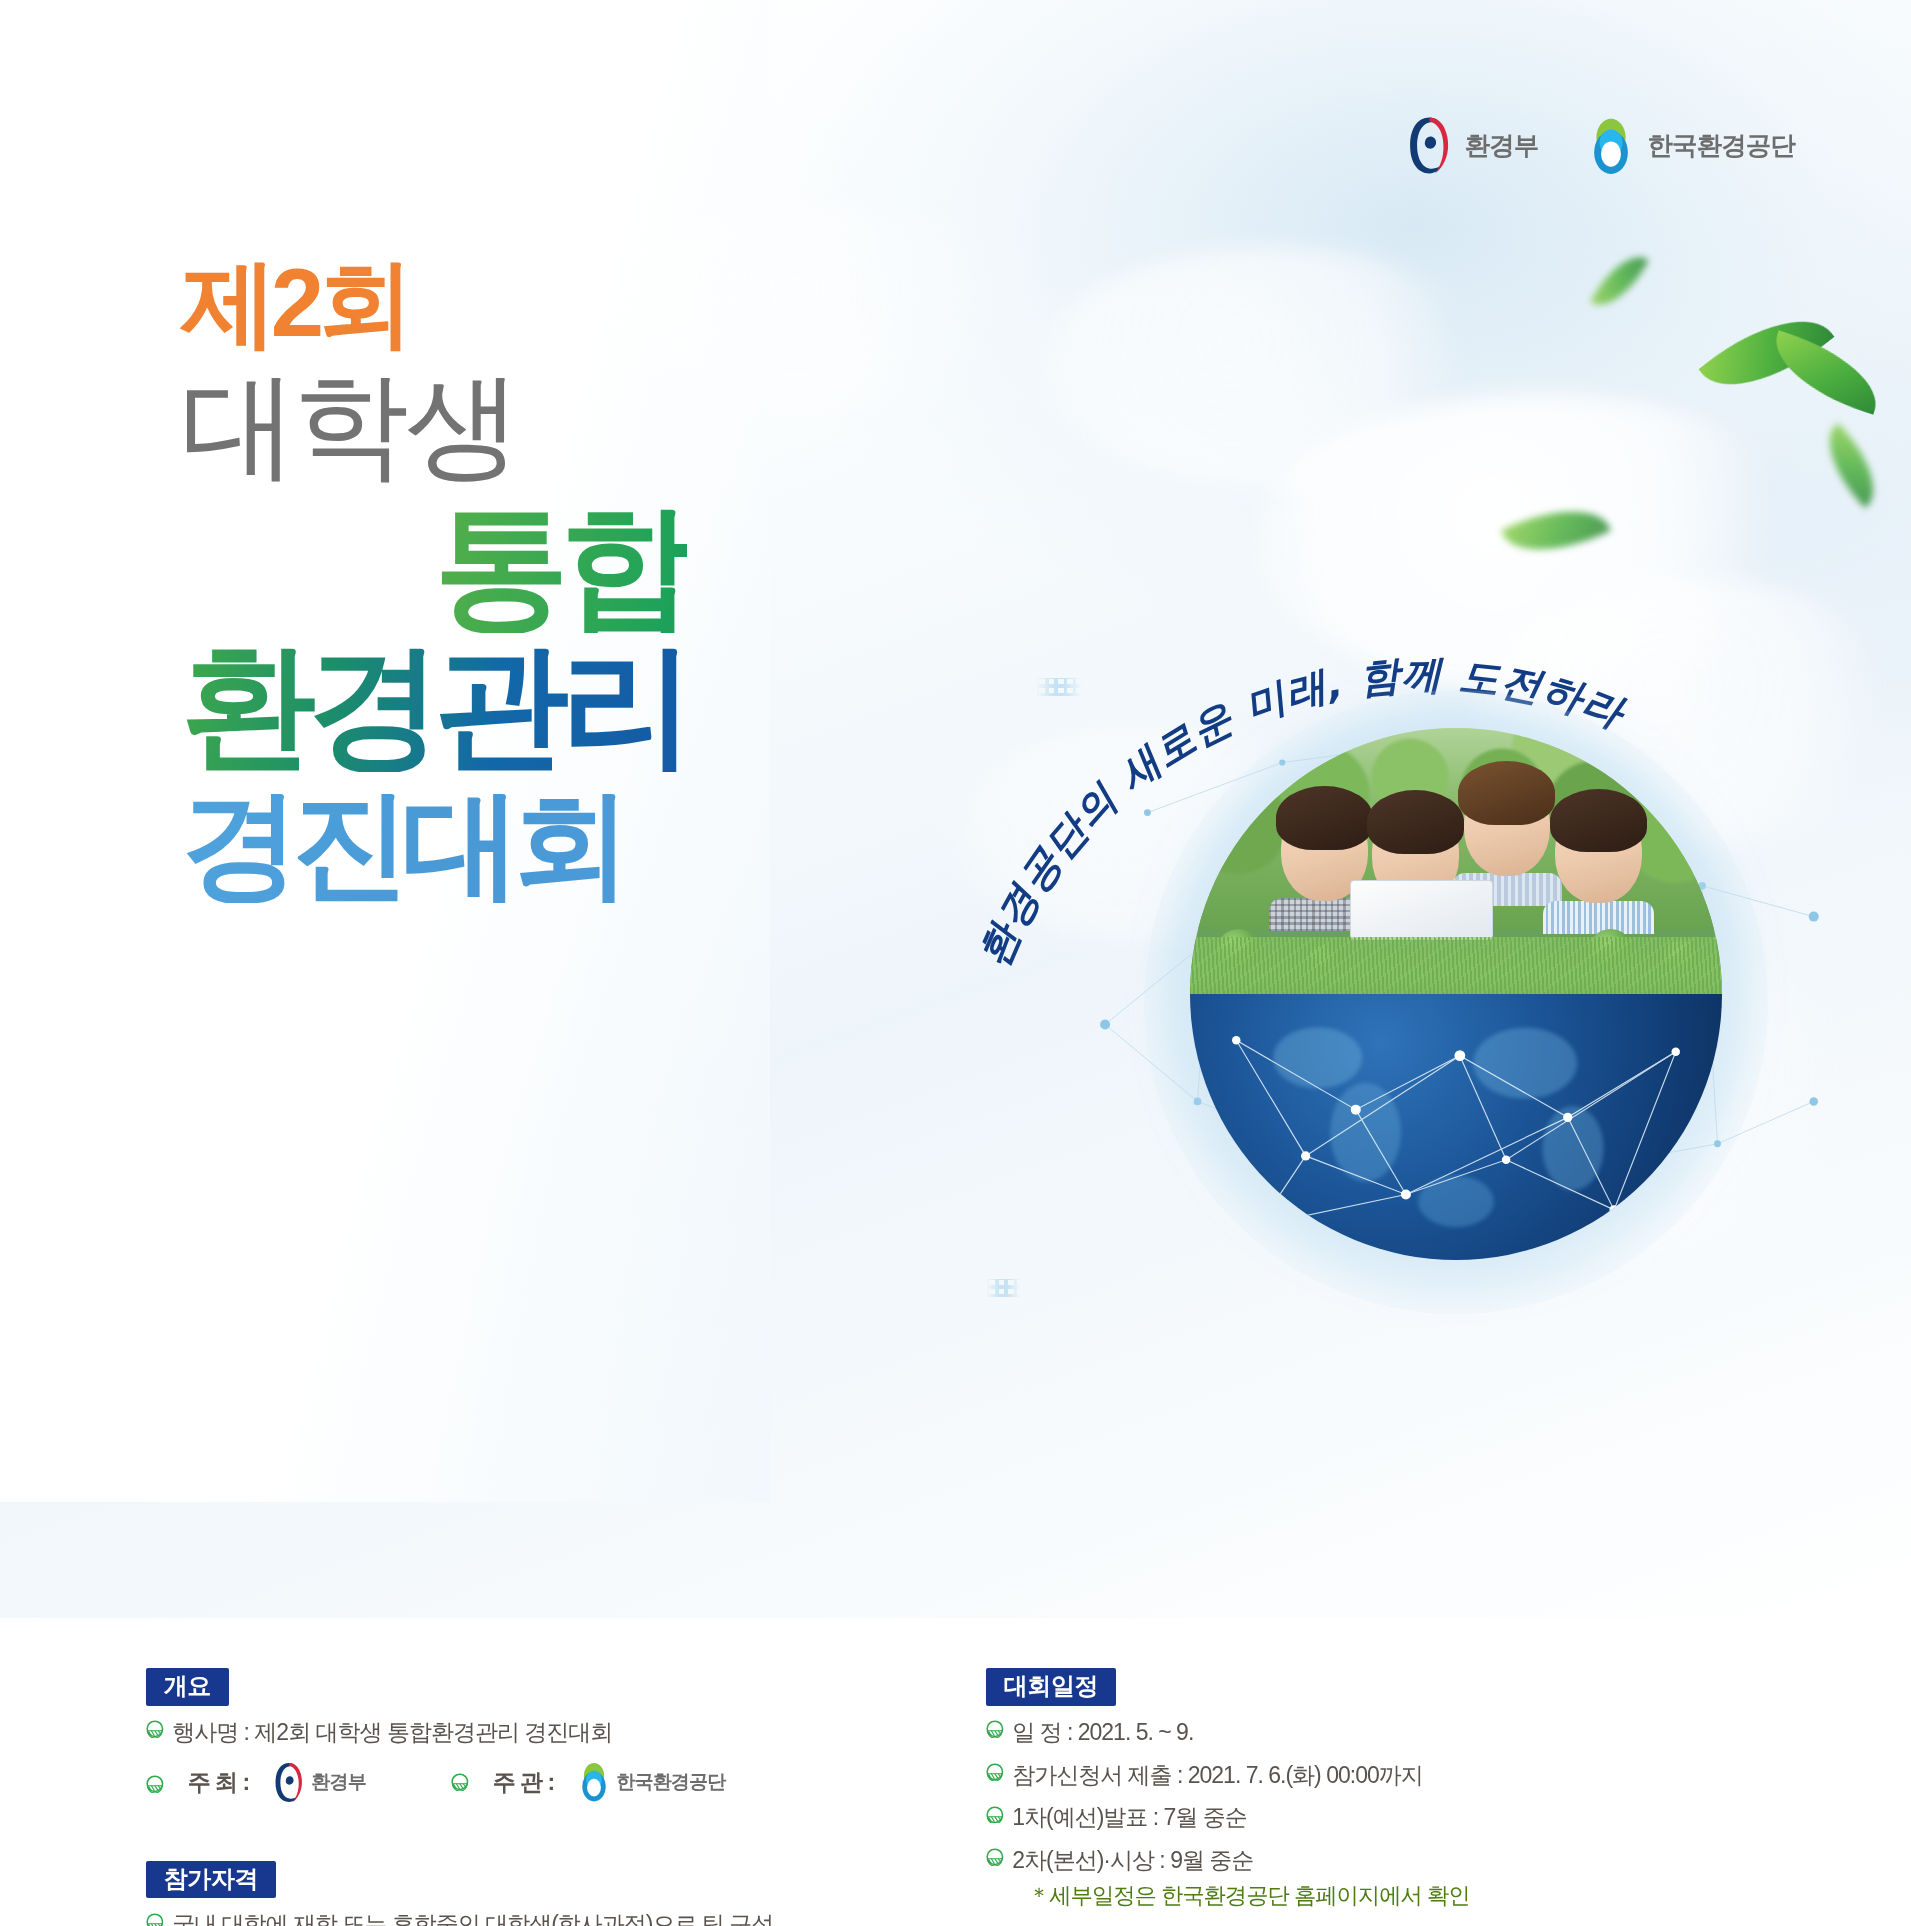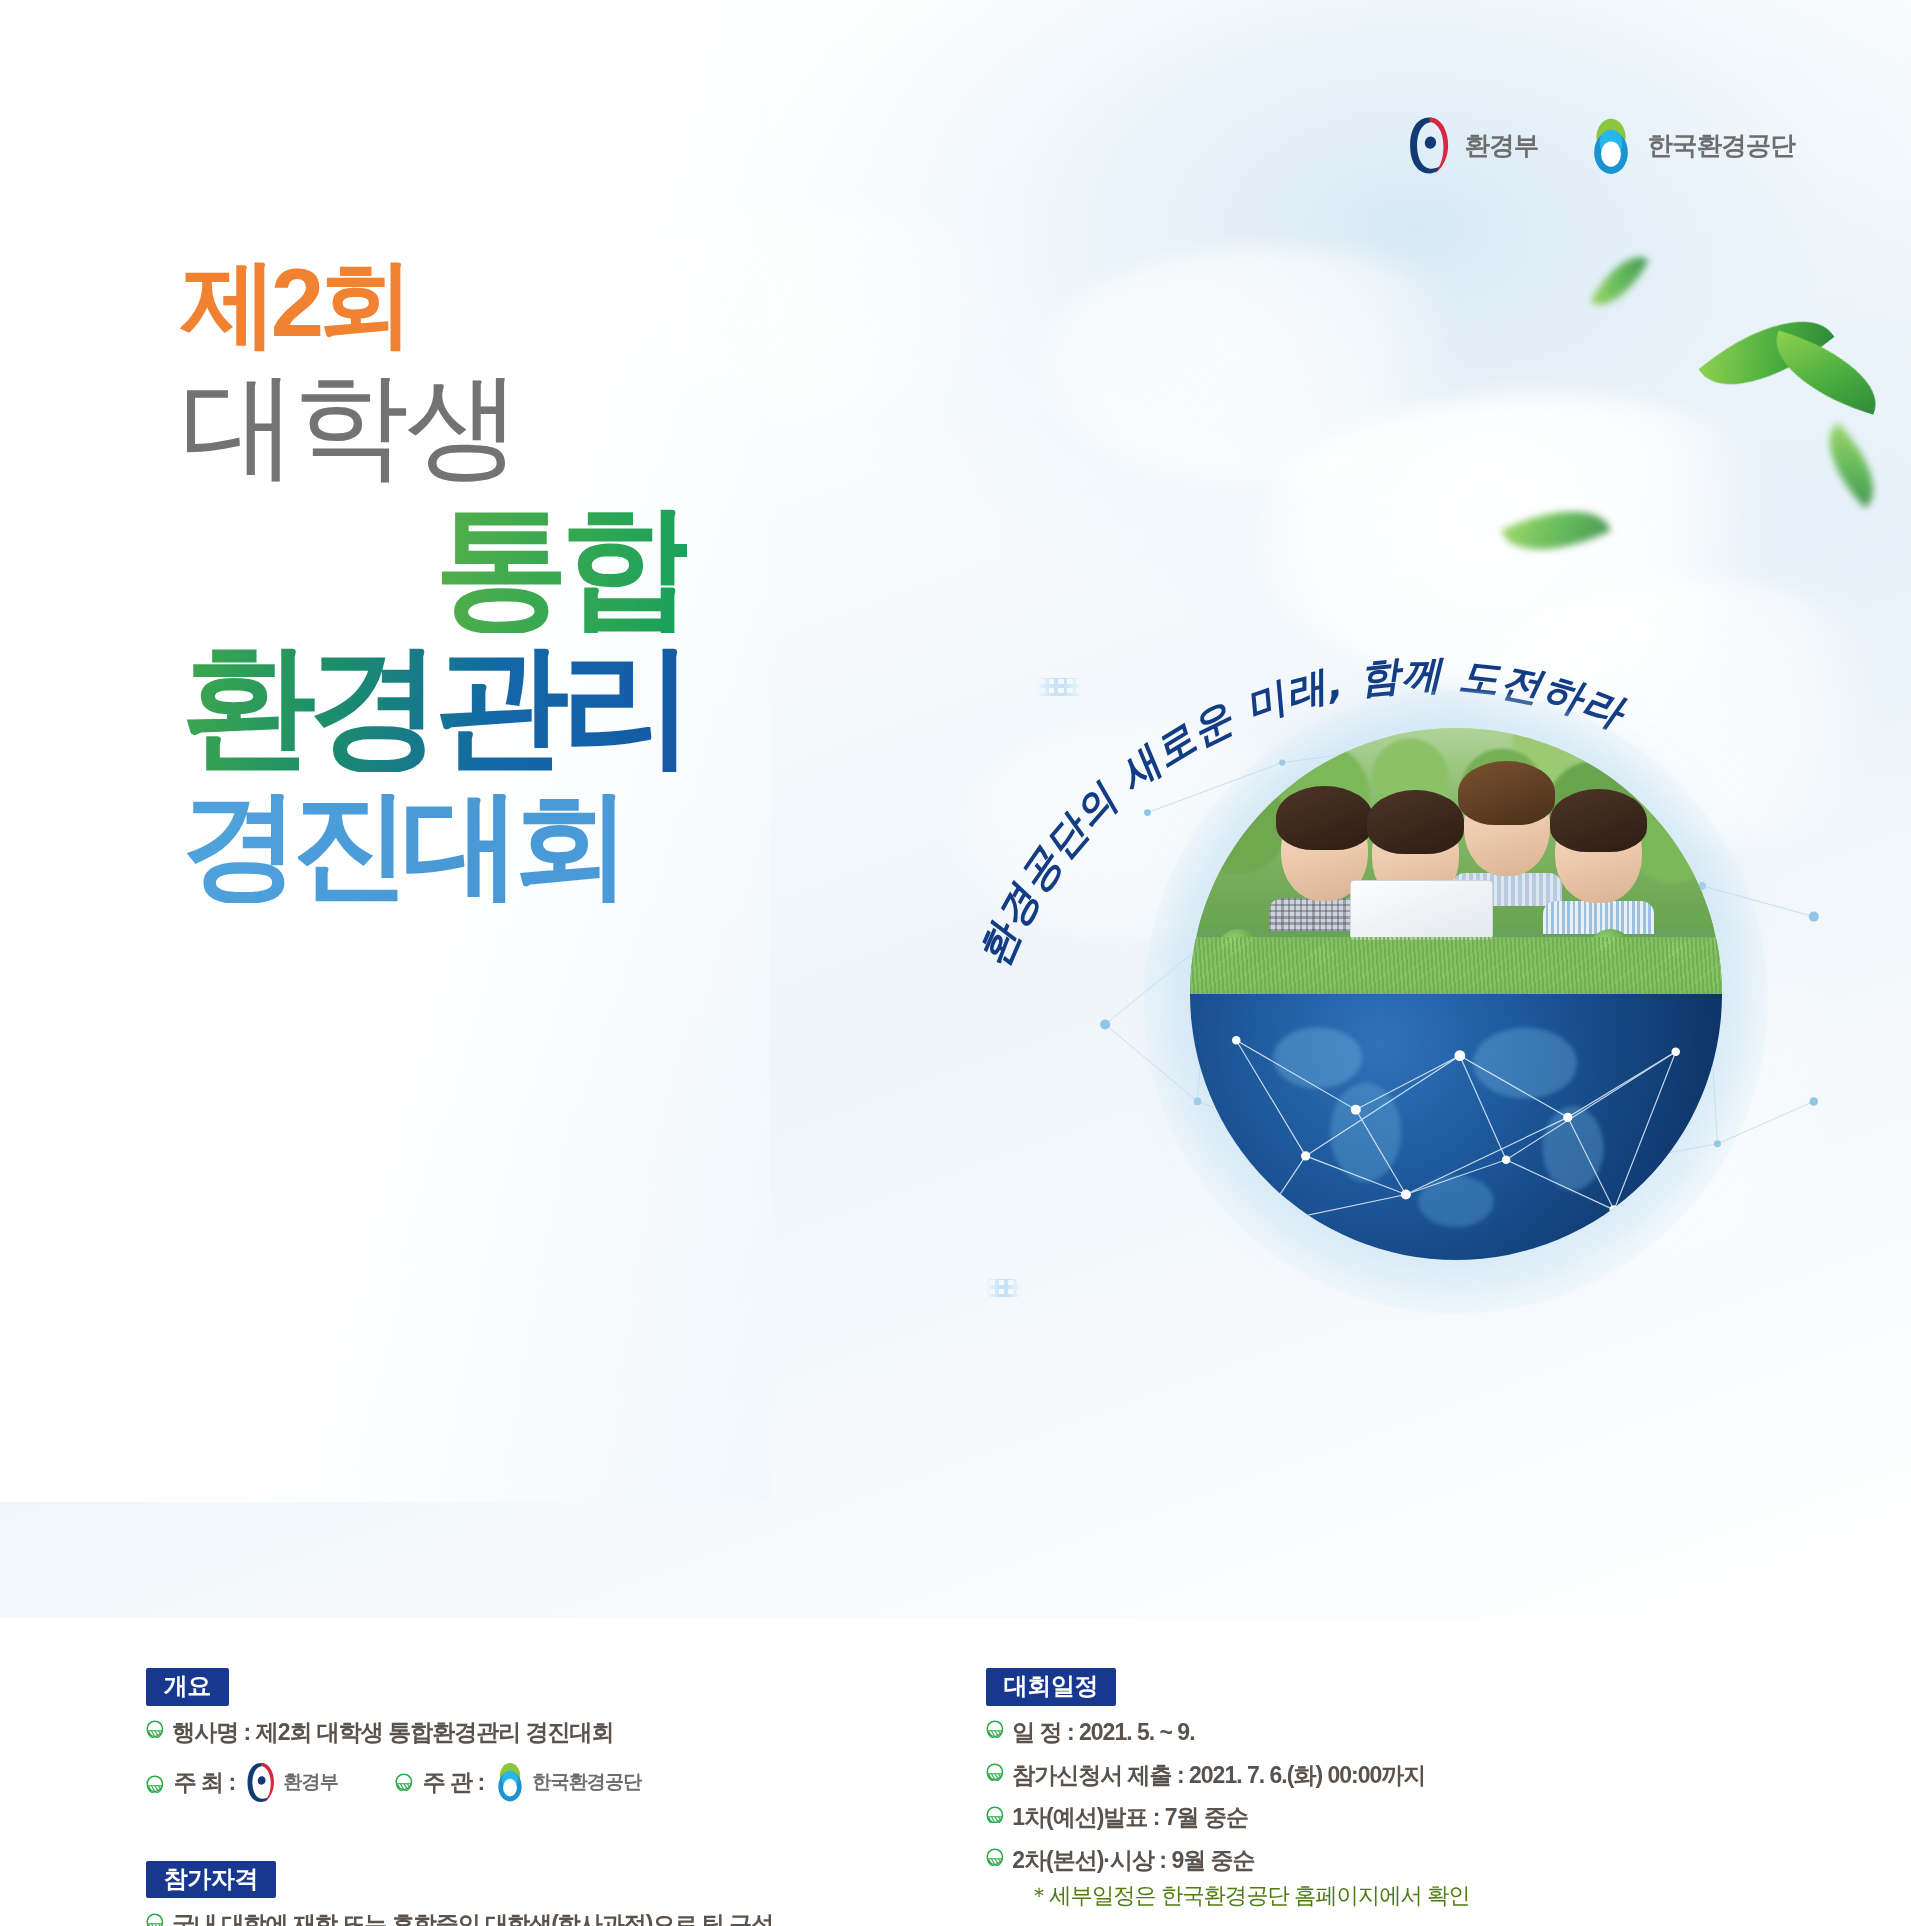--- a/index.html
+++ b/index.html
@@ -201,30 +201,30 @@
 
   .badge{
     display:inline-block;background:#17388E;color:#ffffff;
     border-radius:2px;padding:6.2px 17.7px 7.7px;
     font-size:24px;font-weight:900;letter-spacing:-0.4px;line-height:1;
   }
   .sec{margin-bottom:0;}
   .bullet-row{display:flex;align-items:flex-start;gap:8.5px;margin-top:10px;}
   .bullet{flex:none;width:17.7px;height:17.7px;margin-top:4.6px;}
   .btext{
-    font-size:23px;font-weight:700;color:#5a524c;letter-spacing:-1px;
+    font-size:23px;font-weight:400;color:#5a524c;letter-spacing:-1px;
     line-height:1.42;
   }
   .note-line{
     font-size:22.3px;font-weight:400;color:#4d7c0f;letter-spacing:-1px;
     line-height:1.4;margin-left:42px;margin-top:3.9px;
   }
   .inline-logo{display:inline-flex;align-items:center;gap:6.2px;vertical-align:middle;}
   .inline-logo .nm{font-size:19px;font-weight:700;color:#6d6d6d;letter-spacing:-0.8px;}
-  .host-row{display:flex;align-items:center;gap:10px;margin-top:13px;}
+  .host-row{display:flex;align-items:center;gap:24px;margin-top:13px;}
   .host-label{font-size:23px;font-weight:700;color:#5a524c;letter-spacing:-1px;white-space:nowrap;}
 </style>
 </head>
 <body>
 
 <div class="bg-wrap">
   <div class="bg-sky"></div>
   <div class="bg-tint-left"></div>
   <div class="cloud c1"></div>
   <div class="cloud c2"></div>

